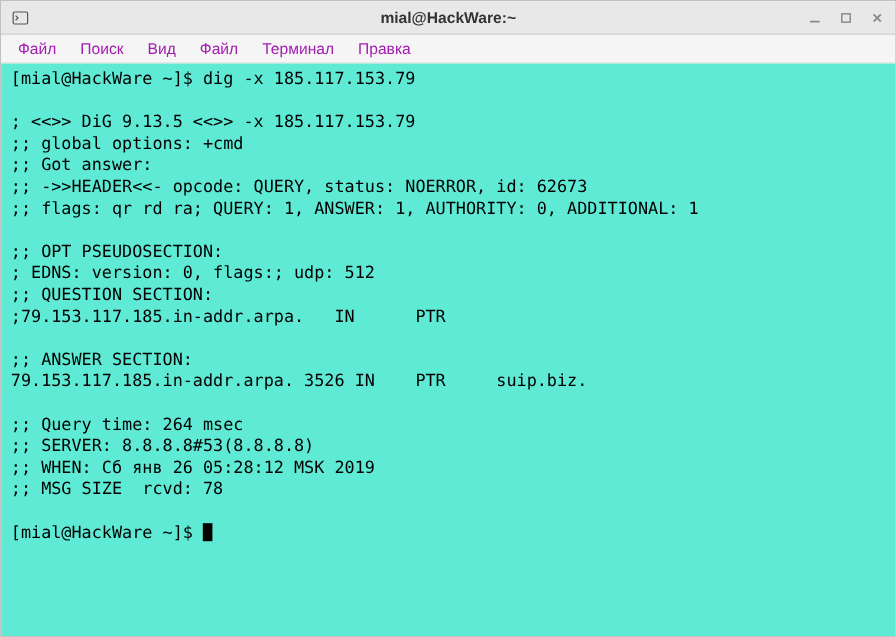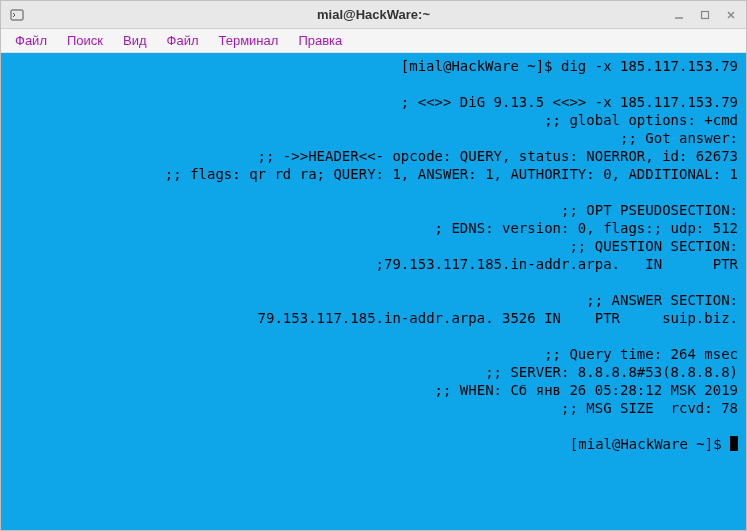--- a/index.html
+++ b/index.html
@@ -73,29 +73,28 @@
     border-bottom: 1px solid #e0e0e0;
     font-size: 13px;
     color: #a21caf;
   }
   .menu-item {
     padding: 2px 8px;
     cursor: pointer;
   }
   .terminal-area {
     flex: 1;
-    background: #0ea5e9;
+    background: #5eead4;
     padding: 4px 8px;
     font-family: "DejaVu Sans Mono", "Liberation Mono", monospace;
     font-size: 14px;
     line-height: 18px;
     color: #000;
     white-space: pre;
     overflow: hidden;
-    text-align: right;
   }
   .cursor-block {
     display: inline-block;
     width: 8px;
     height: 15px;
     background: #000;
     vertical-align: text-bottom;
     margin-bottom: 1px;
   }
 </style>

